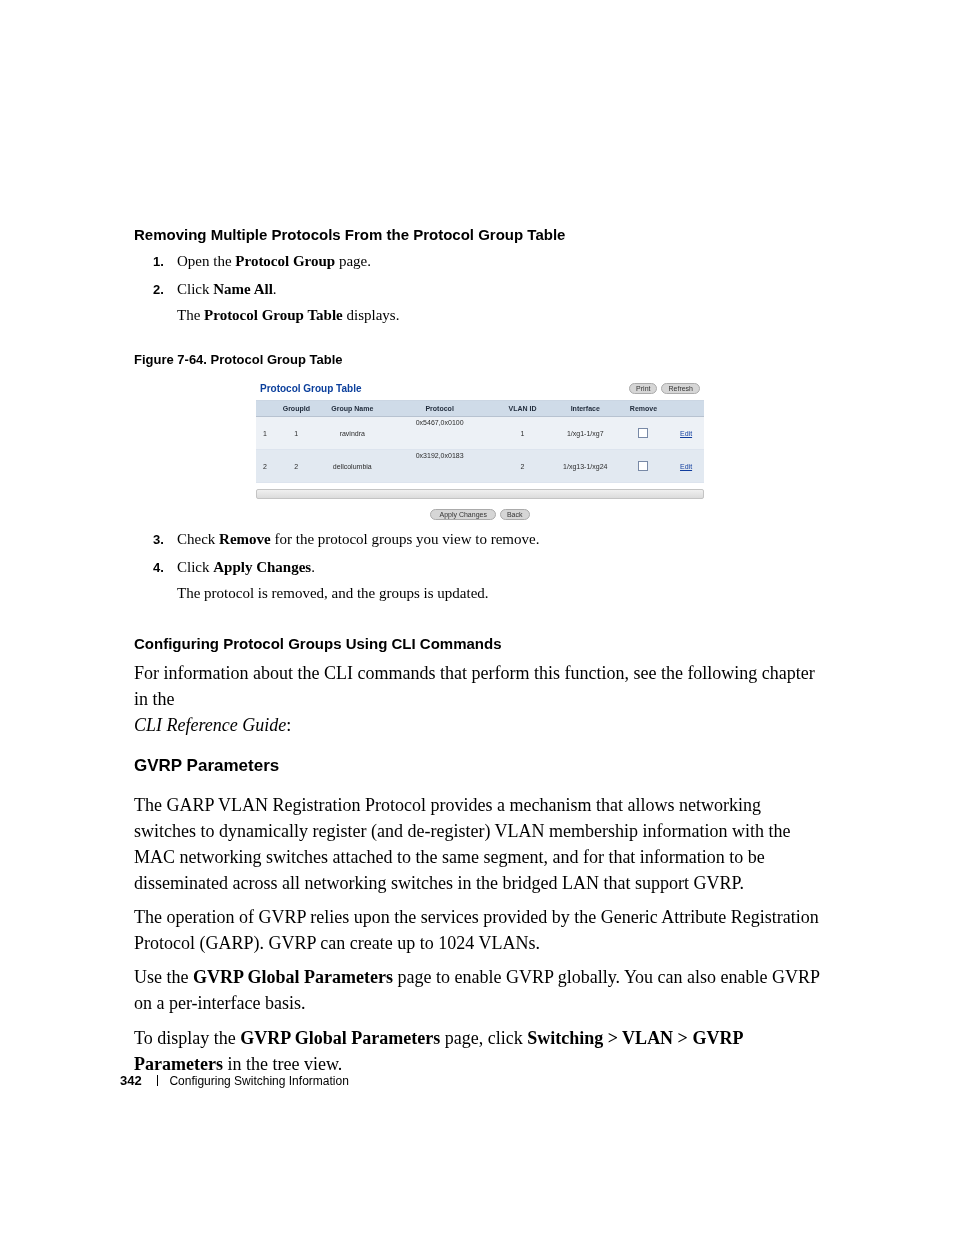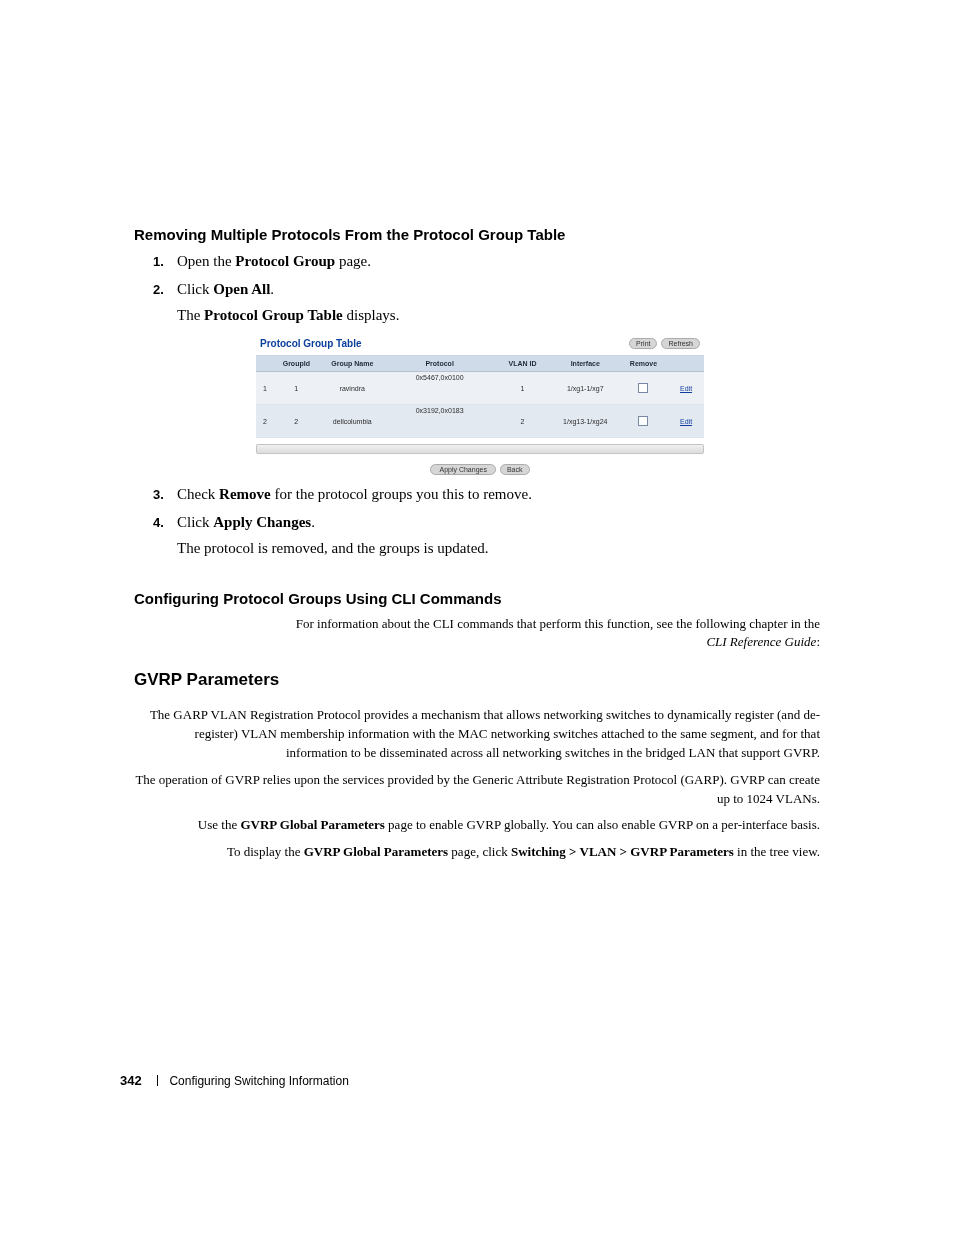--- a/index.html
+++ b/index.html
@@ -140,21 +140,21 @@
     border-radius: 2px;
     margin-top: 6px;
     box-sizing: border-box;
   }
   .ss-btns {
     margin-top: 4px;
     text-align: center;
   }
 
   
-  p.body { font-size: 13px; line-height: 1.45; margin: 0 0 8px 0; text-align: right;}
+  p.body { font-size: 18px; line-height: 1.45; margin: 0 0 8px 0;}
   ul.bullet { margin: 0 0 8px 0; padding-left: 48px;}
   ul.bullet li { font-size:15px; line-height:1.45;}
   .italic { font-style: italic; }
   .h3 {
     font-family: Arial, Helvetica, sans-serif;
     font-weight: bold;
     font-size: 17px;
     margin: 18px 0 16px 0;
   }
   .footer {
@@ -173,26 +173,27 @@
 
 <div class="page">
 
   <div class="bold-sans h4">Removing Multiple Protocols From the Protocol Group Table</div>
 
   <ol class="numlist">
     <li>
       <span>Open the </span><strong>Protocol Group</strong><span> page.</span>
     </li>
     <li>
-      <span>Click </span><strong>Open All</strong><span>.</span>
+      <span>Click </span><strong>Name All</strong><span>.</span>
       <div style="height:4px"></div>
       <span>The </span><strong>Protocol Group Table</strong><span> displays.</span>
     </li>
   </ol>
 
+  <div class="fig-caption">Figure 7-64.    Protocol Group Table</div>
 
   <div class="ss-wrap">
     <div class="ss-header">
       <span class="ss-title">Protocol Group Table</span>
       <span class="ss-hdr-btns">
         <span class="pill">Print</span>
         <span class="pill">Refresh</span>
       </span>
     </div>
     <div class="ss-hr"></div>
@@ -248,21 +249,21 @@
     </table>
     <div class="ss-footbar"></div>
     <div class="ss-btns">
       <span class="pill" style="padding:1px 8px">Apply Changes</span>
       <span class="pill">Back</span>
     </div>
   </div>
 
   <ol class="numlist" start="3" style="counter-reset: step 2;">
     <li>
-      <span>Check </span><strong>Remove</strong><span> for the protocol groups you this to remove.</span>
+      <span>Check </span><strong>Remove</strong><span> for the protocol groups you view to remove.</span>
     </li>
     <li>
       <span>Click </span><strong>Apply Changes</strong><span>.</span>
       <div style="height:4px"></div>
       <span>The protocol is removed, and the groups is updated.</span>
     </li>
   </ol>
 
   <div class="bold-sans h4" style="margin-top:30px">Configuring Protocol Groups Using CLI Commands</div>
   <p class="body">

